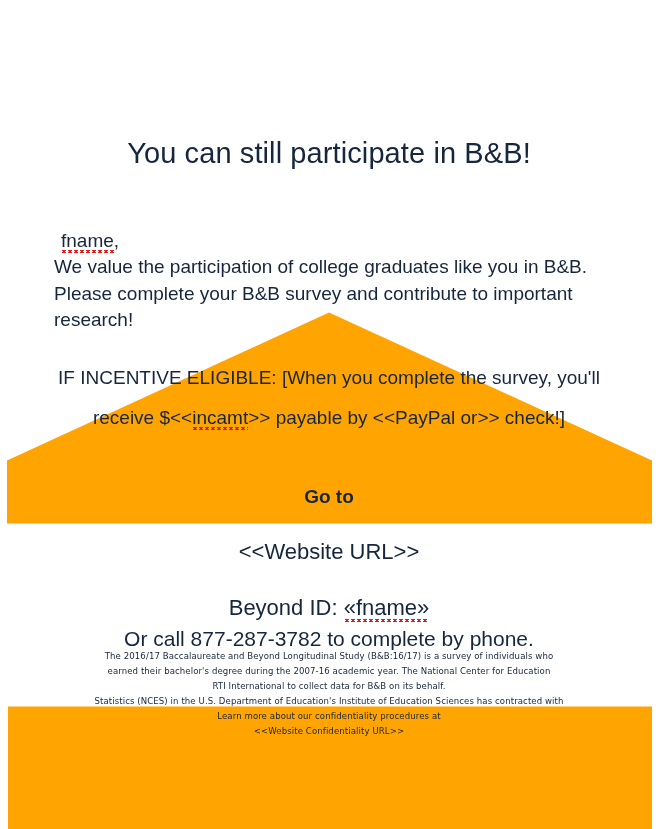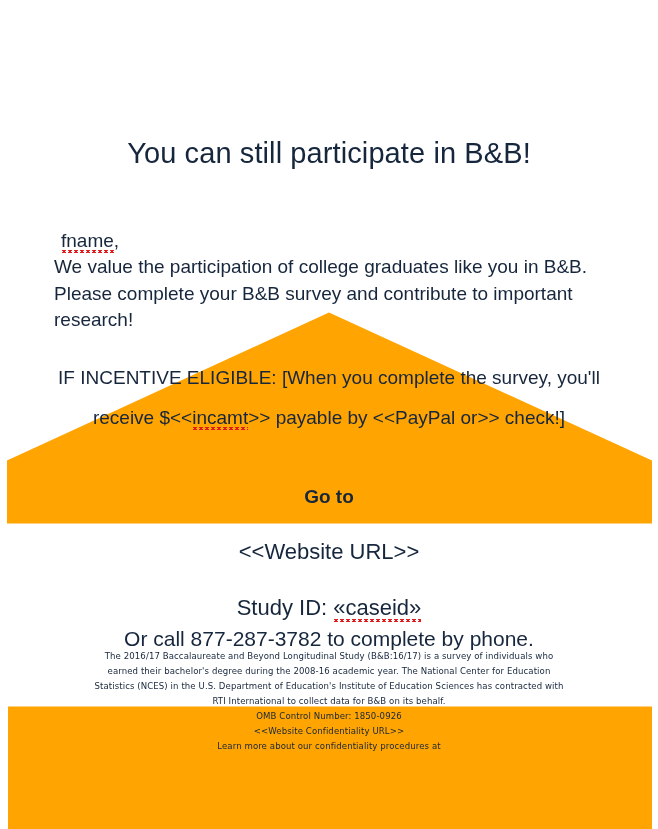--- a/index.html
+++ b/index.html
@@ -187,29 +187,28 @@
 
   <div id="bottom-panel">
     <svg class="shape-layer" width="658" height="358" viewBox="0 0 658 358">
       <polygon points="8,0 652,0 652,205 329,347 8,205" fill="#FFA400"></polygon>
     </svg>
 
     <div id="cta-block">
       <span class="cta-heading">Go to</span>
       <span class="cta-line">&lt;&lt;Website URL&gt;&gt;</span>
       <span class="cta-line">
-        <span>Study ID: </span><span class="squiggle">«caseid»</span>
+        <span>Beyond ID: </span><span class="squiggle">«fname»</span>
       </span>
       <span class="cta-line-phone">Or call 877-287-3782 to complete by phone.</span>
     </div>
 
     <div id="fineprint">
       <span>The 2016/17 Baccalaureate and Beyond Longitudinal Study (B&amp;B:16/17) is a survey of individuals who</span>
-      <span>earned their bachelor's degree during the 2008-16 academic year.  The National Center for Education</span>
+      <span>earned their bachelor's degree during the 2007-16 academic year.  The National Center for Education</span>
+      <span>RTI International to collect data for B&amp;B on its behalf.</span>
       <span>Statistics (NCES) in the U.S. Department of Education's Institute of Education Sciences has contracted with</span>
-      <span>RTI International to collect data for B&amp;B on its behalf.</span>
-      <span>OMB Control Number: 1850-0926</span>
+      <span>Learn more about our confidentiality procedures at</span>
       <span>&lt;&lt;Website Confidentiality URL&gt;&gt;</span>
-      <span>Learn more about our confidentiality procedures at</span>
     </div>
   </div>
 
 </div>
 
 </body></html>

